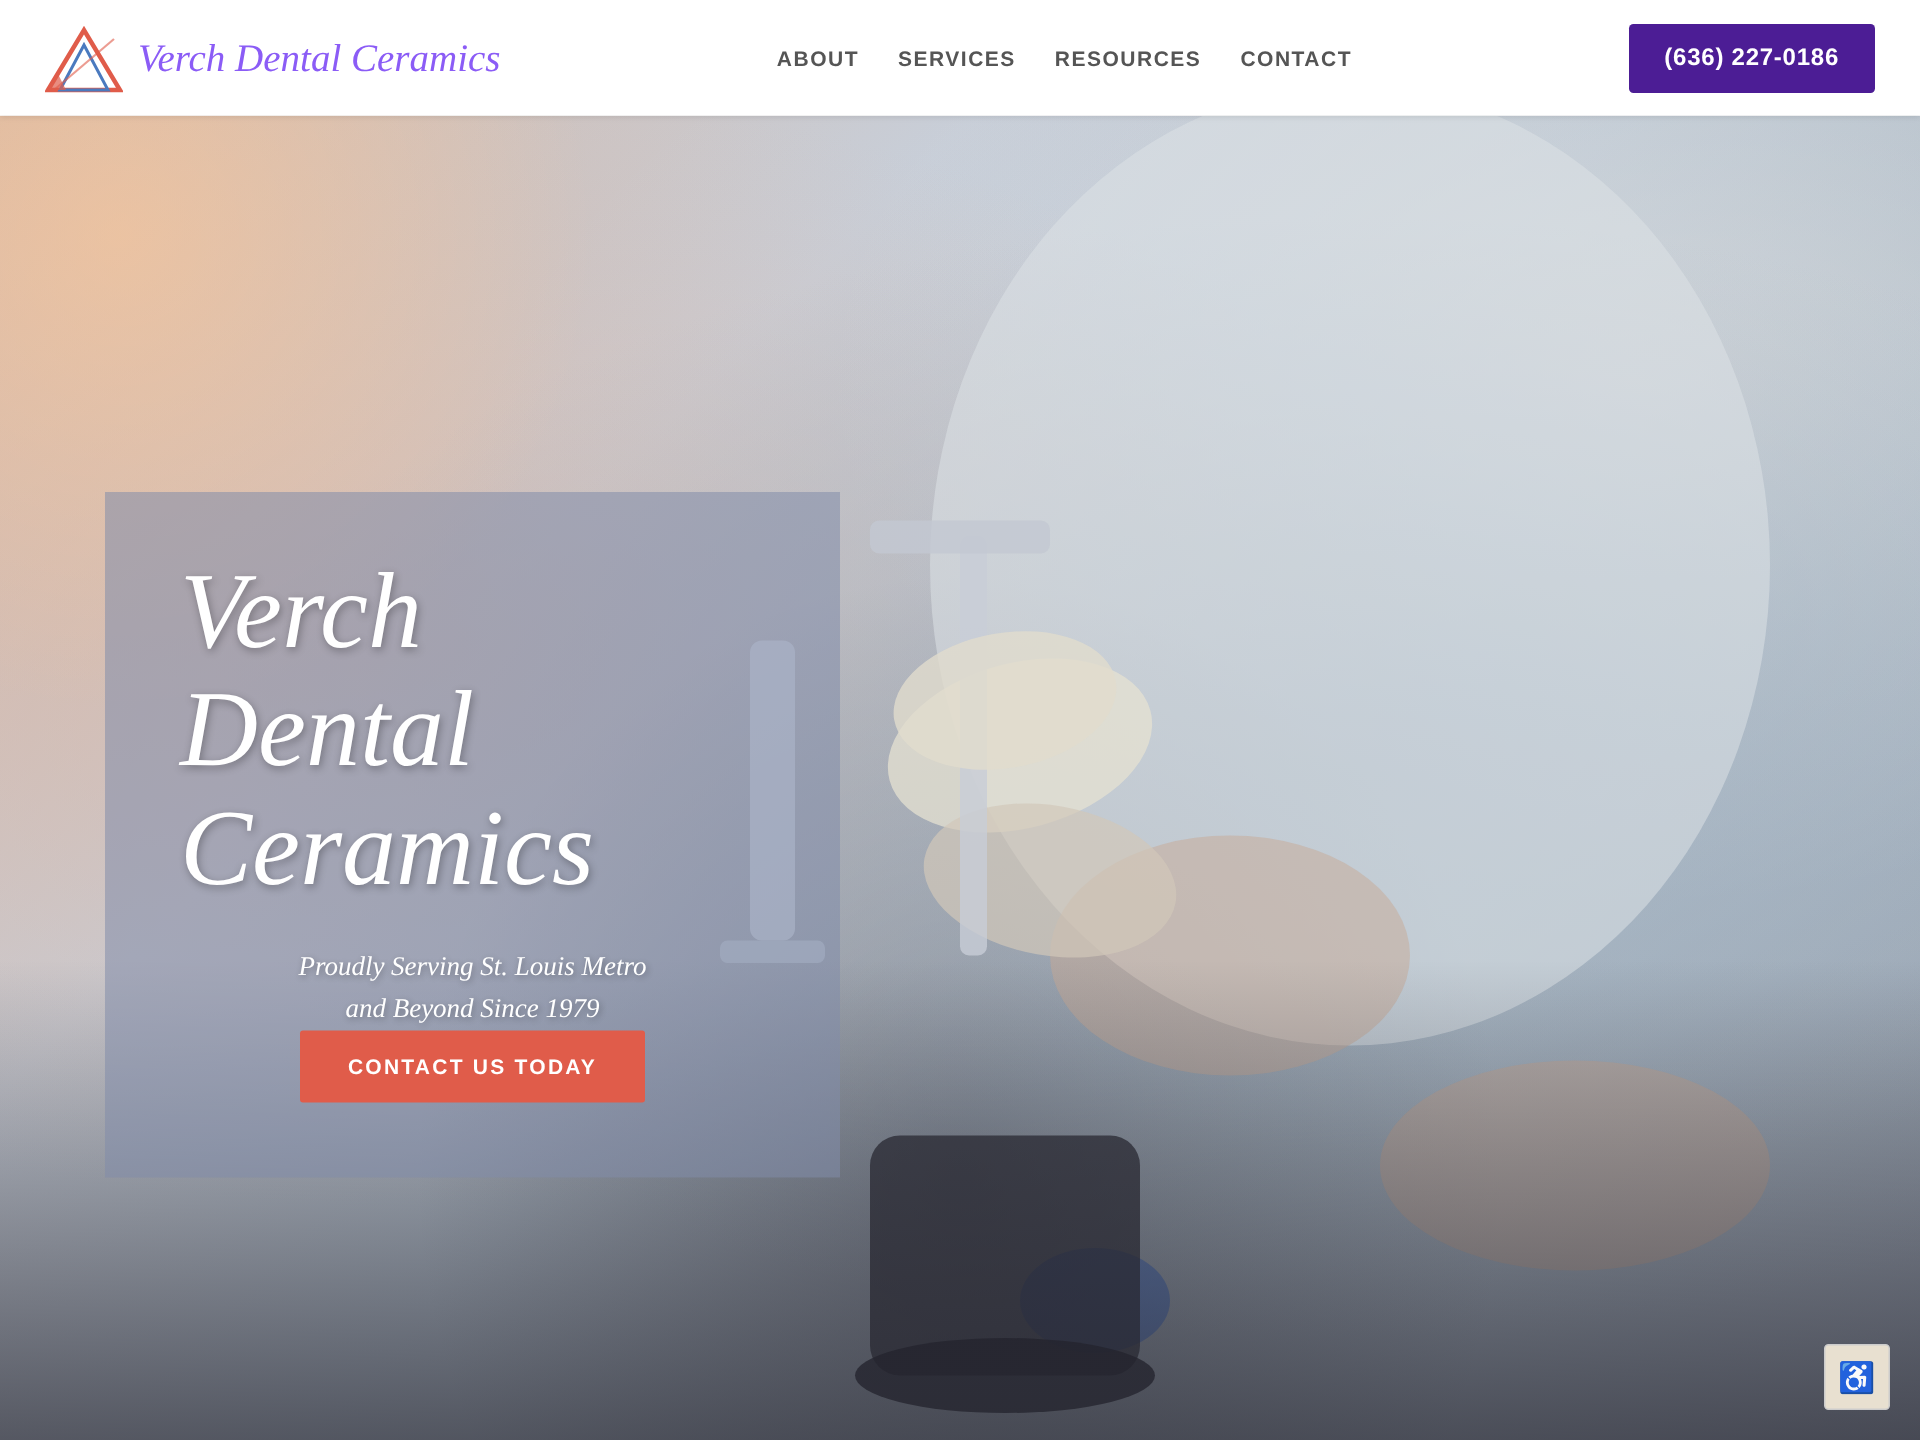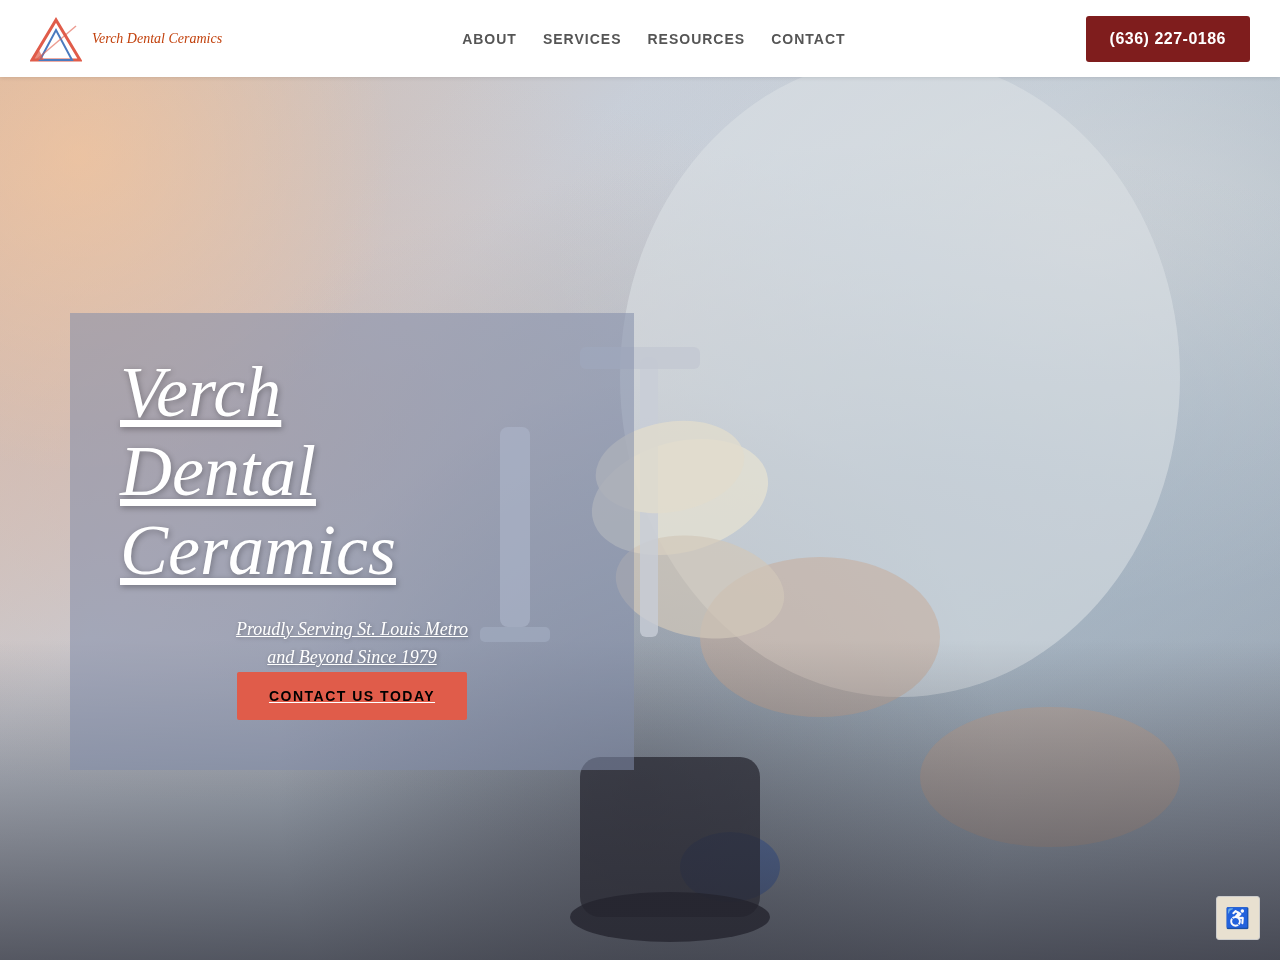--- a/index.html
+++ b/index.html
@@ -19,40 +19,40 @@
       box-shadow: 0 1px 4px rgba(0,0,0,0.1);
     }
     .logo-area {
       display: flex;
       align-items: center;
       gap: 10px;
       cursor: pointer;
     }
     .logo-text {
       font-family: 'Georgia', cursive;
-      font-size: 14px;
-      color: #c2410c;
+      font-size: 26px;
+      color: #8b5cf6;
       font-style: italic;
       white-space: nowrap;
     }
     nav {
       display: flex;
       align-items: center;
       gap: 26px;
     }
     nav a {
       text-decoration: none;
       color: #555;
       font-size: 14px;
       font-weight: 600;
       letter-spacing: 1px;
       text-transform: uppercase;
     }
     .phone-btn {
-      background: #7f1d1d;
+      background: #4c1d95;
       color: #fff;
       border: none;
       padding: 14px 24px;
       font-size: 16px;
       font-weight: 600;
       letter-spacing: 0.5px;
       cursor: pointer;
       border-radius: 3px;
     }
 
@@ -99,27 +99,26 @@
     .hero-dark-bottom {
       position: absolute;
       bottom: 0; left: 0; right: 0;
       height: 320px;
       background: linear-gradient(to top, rgba(40,40,50,0.7) 0%, transparent 100%);
     }
 
     
     .hero-content-box {
       position: absolute;
-      top: 236px;
+      top: 251px;
       left: 70px;
-      width: 564px;
+      width: 490px;
       background: rgba(130, 140, 170, 0.55);
       padding: 40px 50px 50px;
       color: #fff;
-      text-decoration: underline;
     }
     .hero-title {
       font-family: 'Georgia', serif;
       font-style: italic;
       font-size: 72px;
       font-weight: 400;
       line-height: 1.1;
       color: #fff;
       text-shadow: 1px 2px 6px rgba(0,0,0,0.3);
       margin-bottom: 24px;
@@ -131,21 +130,21 @@
       color: #fff;
       text-align: center;
       line-height: 1.6;
       text-shadow: 1px 1px 4px rgba(0,0,0,0.3);
     }
     .cta-btn {
       display: block;
       width: fit-content;
       margin: 0 auto;
       background: #e05c4a;
-      color: #000000;
+      color: #ffffff;
       text-decoration: none;
       padding: 16px 32px;
       font-size: 14px;
       font-weight: 700;
       letter-spacing: 1.5px;
       text-transform: uppercase;
       cursor: pointer;
       border: none;
       border-radius: 2px;
       text-align: center;

